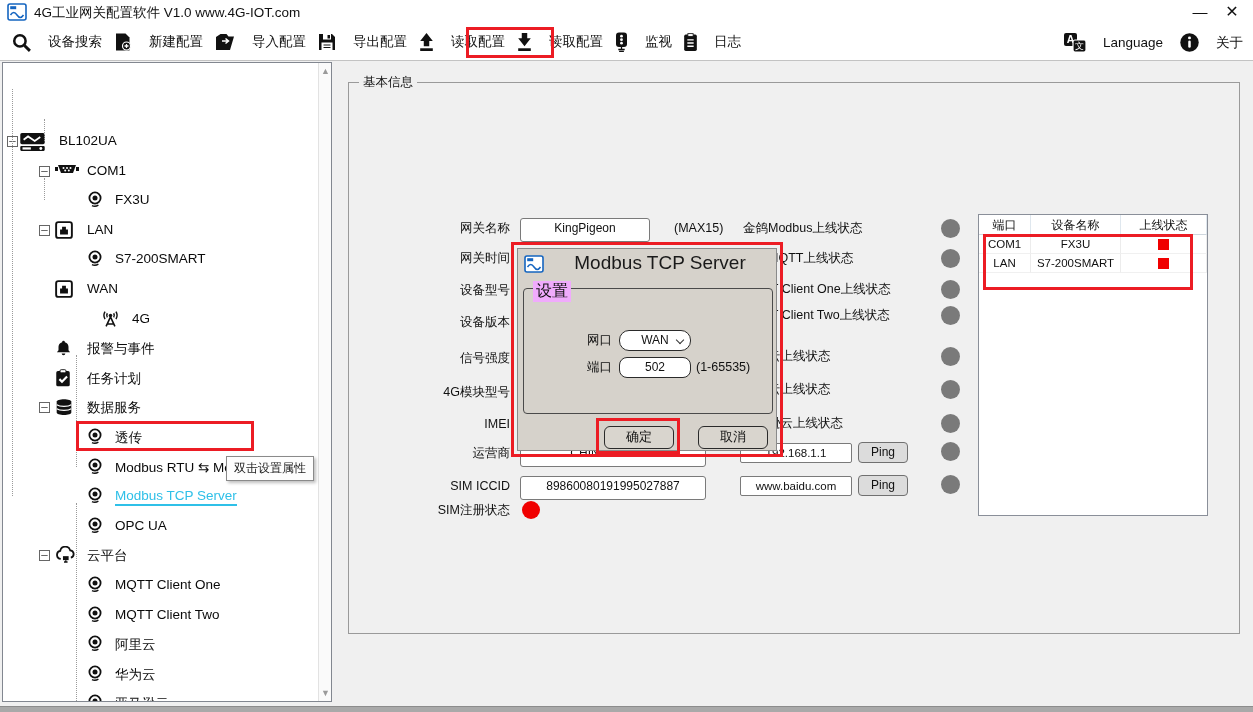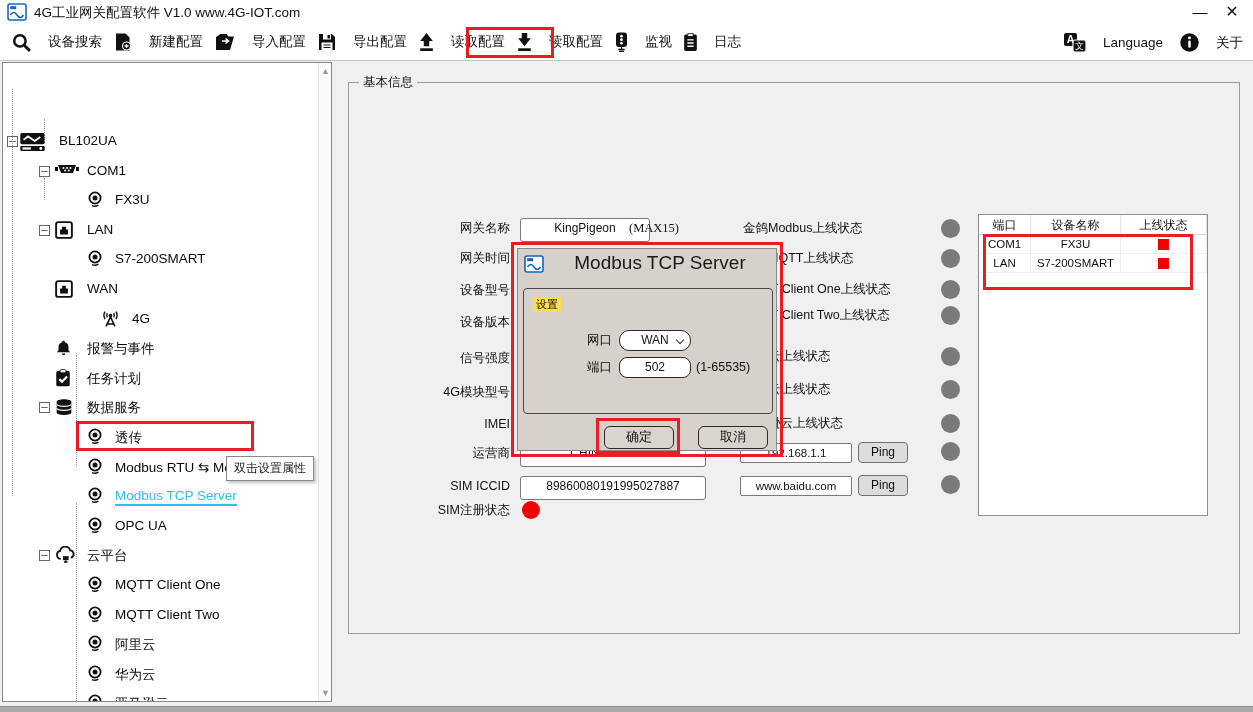--- a/index.html
+++ b/index.html
@@ -73,21 +73,21 @@
   .dt-c{height:19px;font-size:11.5px;line-height:19px;text-align:center;color:#111;
         border-right:1px solid #ececec;border-bottom:1px solid #f0f0f0;}
   .red-sq{display:inline-block;width:11px;height:11px;background:var(--red-dot);vertical-align:middle;}
   
   #dialog{position:absolute;left:517px;top:248px;width:260px;height:203px;background:#d6d2cb;
         border:1px solid #8a8a8a;z-index:30;}
   #dlg-logo{position:absolute;left:6px;top:6px;}
   #dlg-title{position:absolute;left:30px;right:4px;top:3px;text-align:center;font-size:19px;color:#1a1a1a;}
   #dlg-group{position:absolute;left:5px;top:39px;width:250px;height:126px;border:1px solid #4a4a4a;
         border-radius:4px;}
-  #dlg-group-title{position:absolute;left:9px;top:-8px;background:#fde047;padding:0 3px;font-size:11px;color:#111;margin-top:16px;}
+  #dlg-group-title{position:absolute;left:9px;top:-8px;background:#f0abfc;padding:0 3px;font-size:16px;color:#111;}
   .dlg-lb{position:absolute;width:60px;text-align:right;font-size:12.5px;color:#111;height:21px;line-height:21px;}
   .dlg-field{position:absolute;left:101px;width:72px;height:21px;background:#fff;border:1.5px solid #2a2a2a;
         font-size:12px;color:#111;text-align:center;line-height:18px;}
   #dlg-select{top:81px;border-radius:10px;cursor:pointer;}
   #dlg-port{top:108px;border-radius:8px;}
   #dlg-hint{position:absolute;left:178px;top:108px;font-size:12.5px;color:#111;height:21px;line-height:21px;}
   .chev{position:absolute;right:7px;top:6px;width:6px;height:6px;border-right:1.5px solid #333;
         border-bottom:1.5px solid #333;transform:rotate(45deg);}
   .dlg-btn{position:absolute;top:177px;width:70px;height:23px;background:#d9d5ce;border:1.5px solid #2a2a2a;
         border-radius:6px;font-size:13px;text-align:center;line-height:20px;color:#111;cursor:pointer;}
@@ -451,21 +451,21 @@
   </div>
   <div id="tree-tooltip">双击设置属性</div>
 
   <div id="main-group">
     <span id="main-group-title">基本信息</span>
   </div>
 
   <div id="form-rows">
       <div class="f-label" style="top: 218px;">网关名称</div>
       <div class="f-box" style="top: 218px; left: 520px; width: 130px;">KingPigeon</div>
-      <div class="f-suffix" style="left: 629px; top: 218px; font-family: Liberation Serif, serif;">(MAX15)</div>
+      <div class="f-suffix" style="left: 674px; top: 218px;">(MAX15)</div>
       <div class="f-label" style="top: 248px;">网关时间</div>
       <div class="f-box" style="top: 248px; left: 520px; width: 186px;"></div>
       <div class="f-label" style="top: 280px;">设备型号</div>
       <div class="f-box" style="top: 280px; left: 520px; width: 186px;"></div>
       <div class="f-label" style="top: 312px;">设备版本</div>
       <div class="f-box" style="top: 312px; left: 520px; width: 186px;"></div>
       <div class="f-label" style="top: 348px;">信号强度</div>
       <div class="f-box" style="top: 348px; left: 520px; width: 186px;"></div>
       <div class="f-label" style="top: 382px;">4G模块型号</div>
       <div class="f-box" style="top: 382px; left: 520px; width: 186px;"></div>

